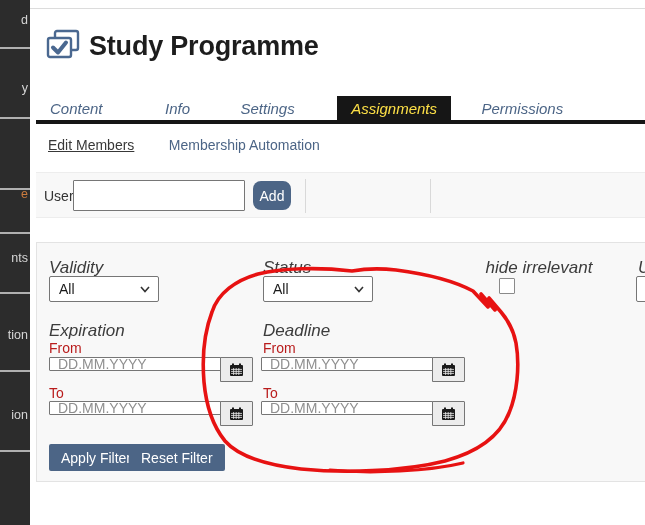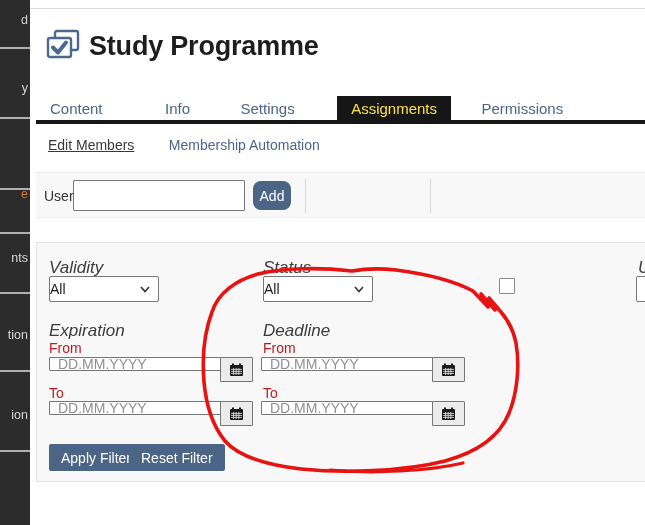--- a/index.html
+++ b/index.html
@@ -14,21 +14,21 @@
 
   
   .topline { position:absolute; left:30px; right:0; top:8px; height:1px; background:#dcdcdc; }
 
   
   .obj-icon { position:absolute; left:45px; top:28px; width:36px; height:36px; }
   .page-title { position:absolute; left:89px; top:31px; font-size:27px; color:#1d1d1d; letter-spacing:-0.2px; }
 
   
   .tabs { position:absolute; left:36px; top:96px; height:26px; white-space:nowrap; }
-  .tab { display:inline-block; padding:0 14px; line-height:26px; font-size:15px; color:#4c6586; cursor:pointer; }
+  .tab { display:inline-block; padding:0 14px; line-height:26px; font-size:15px; color:#4c6586; cursor:pointer;font-style:italic; }
   .tab.active { background:#161616; color:#fde047; }
   .tab-underline { position:absolute; left:36px; top:120px; width:609px; height:4px; background:#161616; }
 
   
   .subtabs { position:absolute; left:48px; top:136px; white-space:nowrap; }
   .subtab { display:inline-block; font-size:14px; margin-right:30px; cursor:pointer; }
   .subtab.active { color:#383838; text-decoration:underline; }
   .subtab.plain { color:#4c6586; }
 
   
@@ -41,21 +41,21 @@
     border:none; font-size:14px; border-radius:8px; cursor:pointer; font-family:"Liberation Sans",sans-serif; }
   .tb-sep { position:absolute; top:6px; width:1px; height:34px; background:#d9d9d9; }
   .tb-link { position:absolute; top:13px; font-size:15px; color:#4c6586; cursor:pointer; white-space:nowrap; }
 
   
   .filter { position:absolute; left:36px; top:242px; width:615px; height:240px; background:#f8f8f8;
     border:1px solid #e3e3e3; }
   .f-label { position:absolute; font-size:17px; font-style:italic; color:#3c3c3c; white-space:nowrap; }
   .f-sublabel { position:absolute; font-size:14px; color:#b91c1c; }
   .f-select { position:absolute; width:110px; height:26px; background:#fff; border:1px solid #767676;
-    border-radius:2px; font-size:14px; color:#1a1a1a; line-height:24px; cursor:pointer; }
+    border-radius:2px; font-size:14px; color:#1a1a1a; line-height:24px; padding-left:9px; cursor:pointer; }
   .f-select .chev { position:absolute; right:8px; top:9px; }
   .f-check { position:absolute; width:16px; height:16px; appearance:none; -webkit-appearance:none;
     border:1px solid #8a8a8a; background:#fff; border-radius:1px; cursor:pointer; }
   .dategroup { position:absolute; width:204px; height:25px; }
   .dategroup input { position:absolute; left:0; top:0; width:172px; height:14px; border:1px solid #767676;
     background:#fff; font-size:14px; padding:0 8px; color:#222; border-radius:1px 0 0 1px; }
   .dategroup input::placeholder { color:#8f8f8f; opacity:1; }
   .tb-input::placeholder { color:#8f8f8f; opacity:1; }
   .cal-btn { position:absolute; left:171px; top:0; width:33px; height:25px; background:#ececec;
     border:1px solid #767676; border-radius:0 1px 1px 0; cursor:pointer; display:flex; align-items:center; justify-content:center; }
@@ -126,20 +126,21 @@
   </div>
 
   <span class="f-label" style="left:226px; top:15px">Status</span>
   <div class="f-select" style="left:226px; top:33px">
     <span>All</span>
     <svg class="chev" width="10" height="7" viewBox="0 0 10 7">
       <path d="M1 1 L5 5.5 L9 1" fill="none" stroke="#333" stroke-width="1.6"></path>
     </svg>
   </div>
 
+  <span class="f-label" style="left:437px; top:15px; width:130px; text-align:center">hide irrelevant</span>
   <input type="checkbox" class="f-check" style="left: 462px; top: 35px;">
 
   <span class="f-label" style="left:601px; top:15px">Us</span>
   <div class="f-select" style="left:599px; top:33px; width:80px"></div>
 
   <span class="f-label" style="left:12px; top:78px">Expiration</span>
   <span class="f-sublabel" style="left:12px; top:97px">From</span>
   <div class="dategroup" style="left:12px; top:114px">
     <input type="text" placeholder="DD.MM.YYYY" style="">
     <span class="cal-btn">

